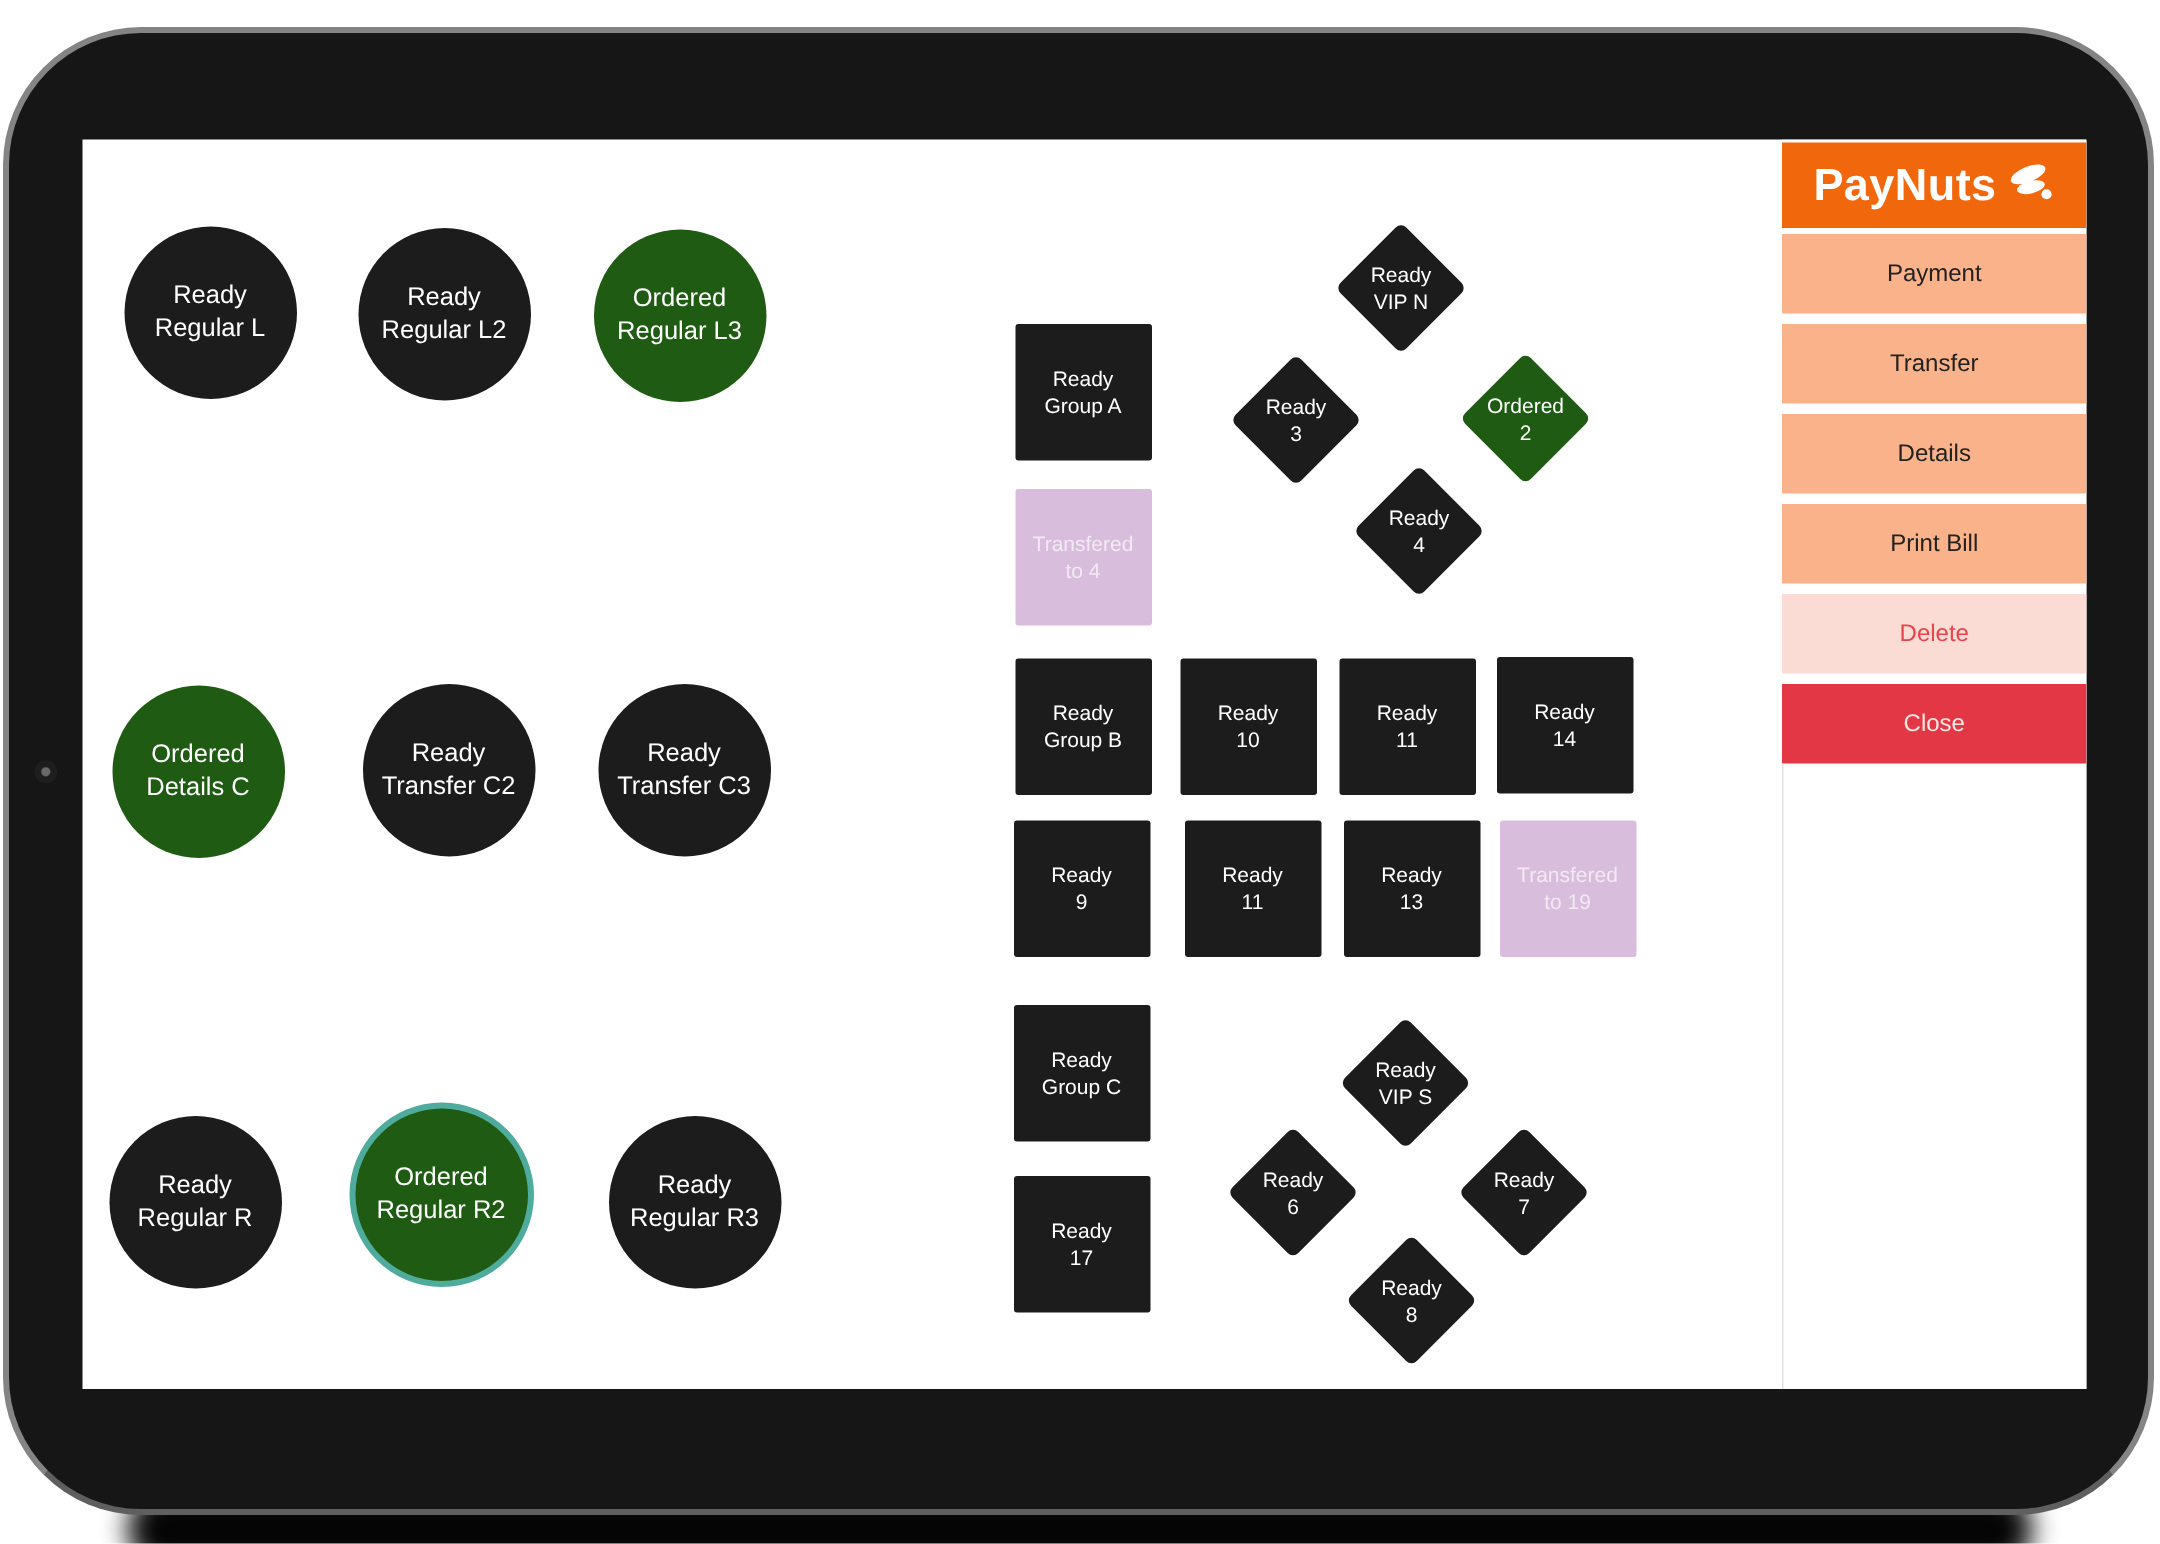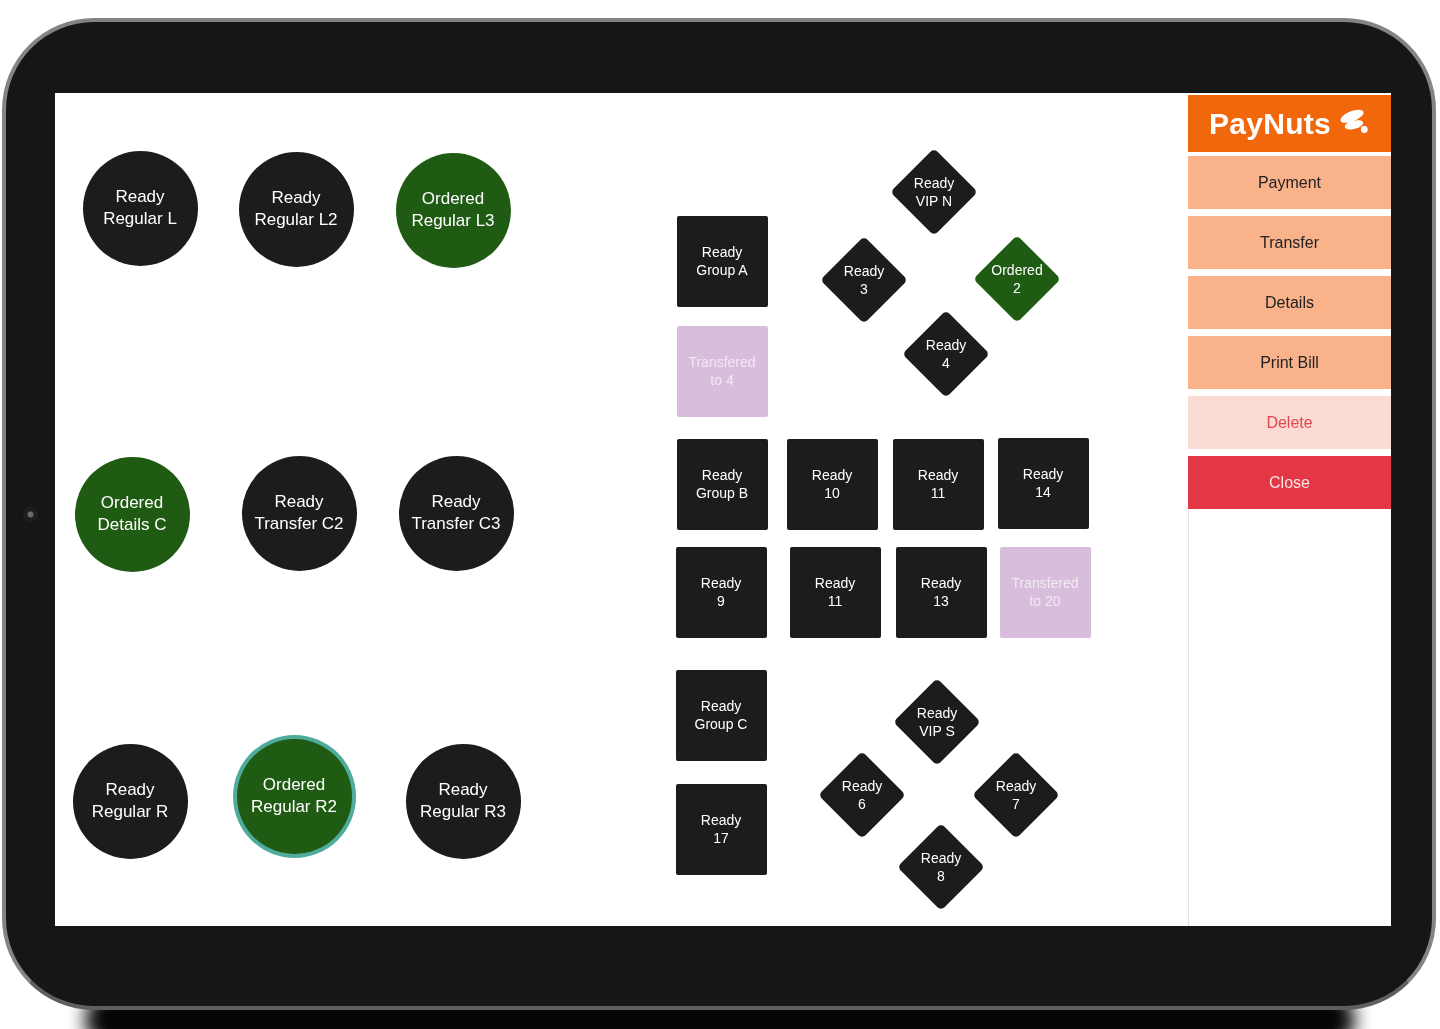--- a/index.html
+++ b/index.html
@@ -190,21 +190,21 @@
         </div>
         <div class="table square ready" style="left: 840.5px; top: 429.5px; width: 91px; height: 91px;">
           <div class="label">
             <div>Ready</div>
             <div>13</div>
           </div>
         </div>
         <div class="table square transferred" style="left: 944.5px; top: 429.5px; width: 91px; height: 91px;">
           <div class="label">
             <div>Transfered</div>
-            <div>to 20</div>
+            <div>to 19</div>
           </div>
         </div>
         <div class="table square ready" style="left: 620.5px; top: 552.5px; width: 91px; height: 91px;">
           <div class="label">
             <div>Ready</div>
             <div>Group C</div>
           </div>
         </div>
         <div class="table square ready" style="left: 620.5px; top: 666.5px; width: 91px; height: 91px;">
           <div class="label">

